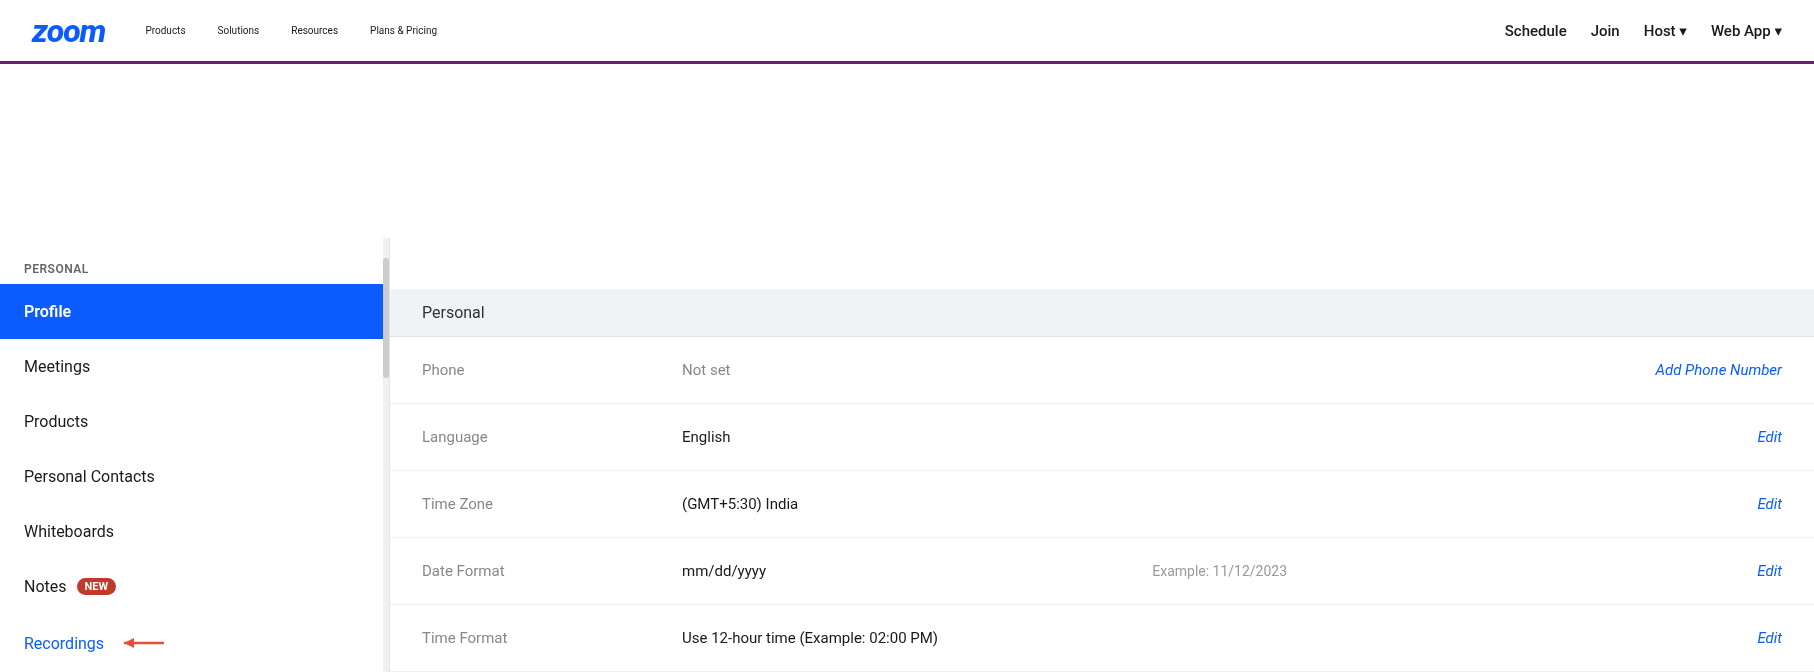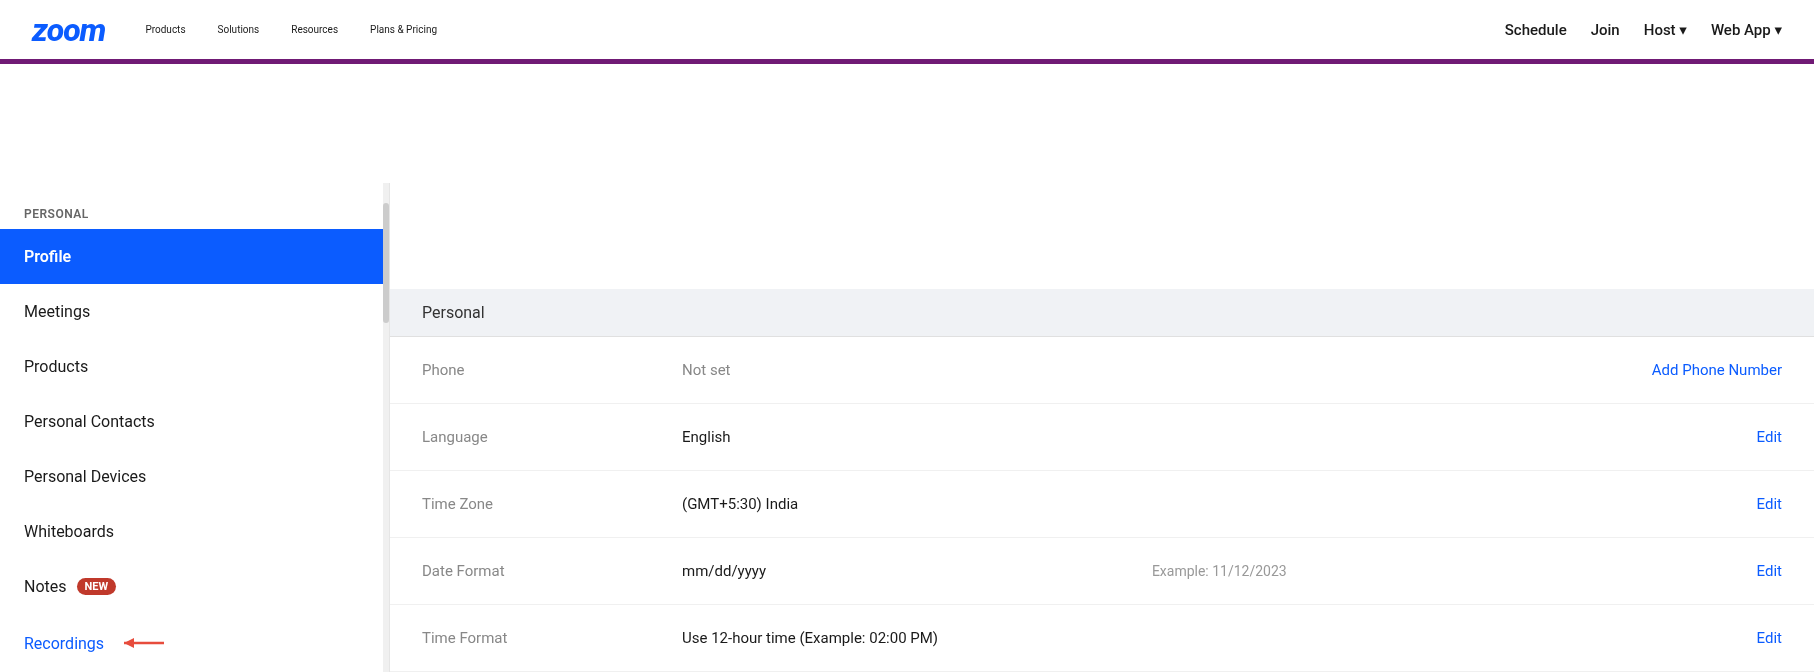--- a/index.html
+++ b/index.html
@@ -4,21 +4,21 @@
   <style>
     * { box-sizing: border-box; margin: 0; padding: 0; }
     body { font-family: -apple-system, BlinkMacSystemFont, 'Segoe UI', Roboto, sans-serif; background: #fff; }
 
     
     .header {
       display: flex;
       align-items: center;
       padding: 0 32px;
       height: 64px;
-      border-bottom: 5px solid #701a75;
+      border-bottom: 3px solid #701a75;
       background: #fff;
     }
     .logo {
       font-size: 32px;
       font-weight: 800;
       color: #0b5cff;
       letter-spacing: -1px;
       margin-right: 40px;
       font-style: italic;
     }
@@ -139,20 +139,21 @@
       color: #999;
       margin-left: 32px;
     }
     .profile-row-action {
       font-size: 15px;
       color: #0b5cff;
       cursor: pointer;
       white-space: nowrap;
       margin-left: 32px;
       font-weight: 400;
+      font-style: italic;
     }
     .scrollbar-track {
       position: absolute;
       right: 0;
       top: 0;
       width: 6px;
       height: 100%;
       background: #f0f0f0;
     }
     .scrollbar-thumb {
@@ -194,23 +195,20 @@
     <div class="sidebar-item">
       <span>Meetings</span>
     </div>
     <div class="sidebar-item">
       <span>Products</span>
     </div>
     <div class="sidebar-item">
       <span>Personal Contacts</span>
     </div>
     <div class="sidebar-item">
-      <span>Personal Devices</span>
-    </div>
-    <div class="sidebar-item">
       <span>Whiteboards</span>
     </div>
     <div class="sidebar-item">
       <span>Notes</span>
       <span class="new-badge">NEW</span>
     </div>
     <div class="sidebar-item blue-text" style="display:flex;align-items:center;">
       <span>Recordings</span>
       <span class="arrow-indicator">
         <svg width="48" height="22" viewBox="0 0 48 22">

